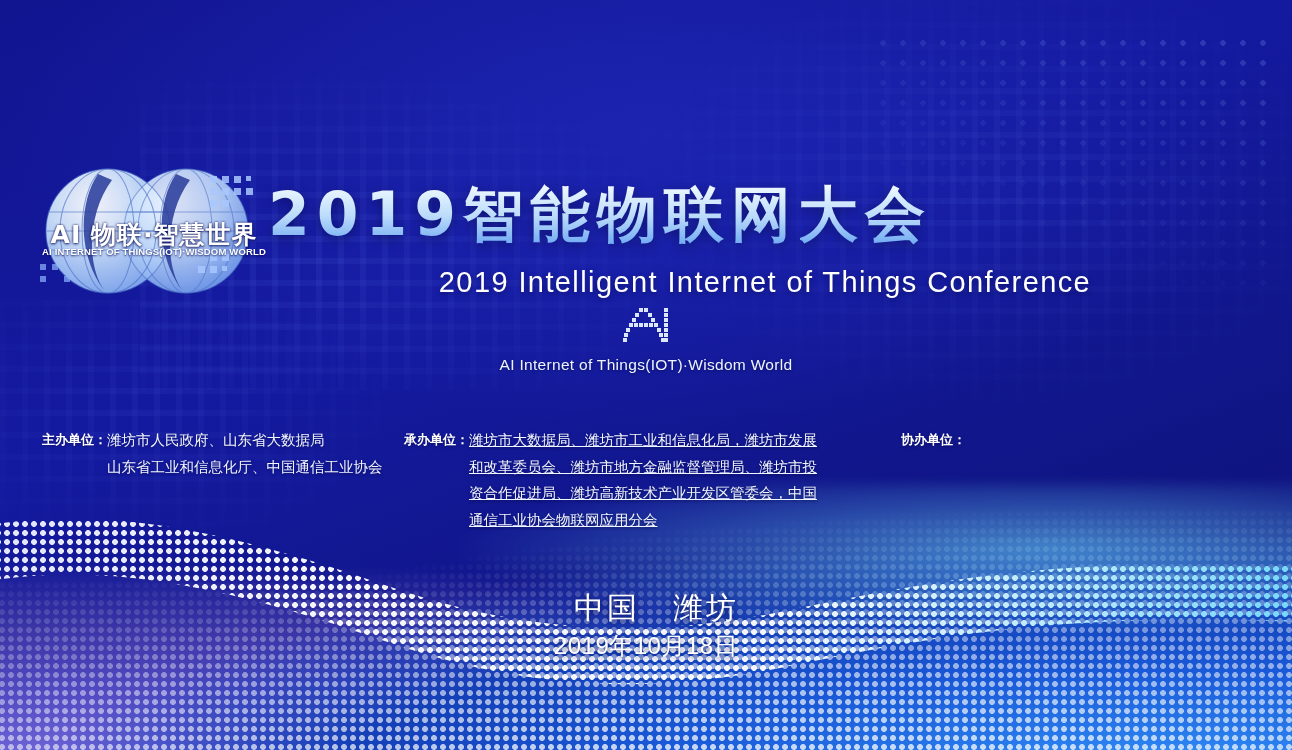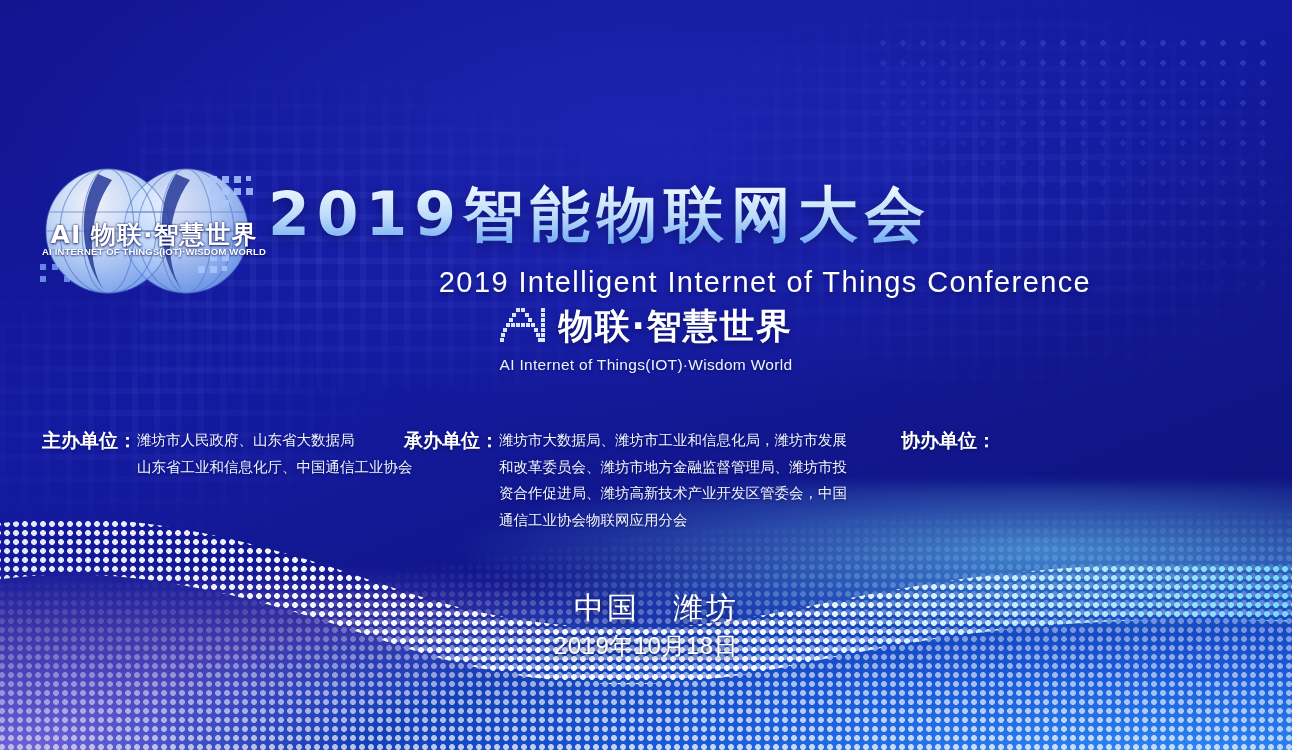--- a/index.html
+++ b/index.html
@@ -142,33 +142,33 @@
   }
   #lockEn{
     margin-top:6px;font-size:15.5px;font-weight:400;color:#eef4ff;letter-spacing:.3px;
     white-space:nowrap;text-shadow:0 1px 3px rgba(6,10,70,.6);
   }
 
   
   .org{position:absolute;display:flex;align-items:flex-start;}
   .orglabel{
     font-family:"DejaVu Sans","Liberation Sans",sans-serif;
-    font-size:19px;font-weight:700;color:#ffffff;white-space:nowrap;
+    font-size:13px;font-weight:700;color:#ffffff;white-space:nowrap;
     line-height:26.5px;flex:0 0 auto;
     text-shadow:0 1px 3px rgba(6,10,70,.6);
   }
   .orgbody{
     font-family:"DejaVu Sans","Liberation Sans",sans-serif;
     font-size:14.5px;font-weight:400;color:#f2f6ff;line-height:26.5px;
     text-shadow:0 1px 3px rgba(6,10,70,.6);
   }
   .orgbody div{white-space:nowrap;}
   #org1{left:42px;top:427px;}
   #org2{left:404px;top:427px;}
-  #org2 .orgbody div{white-space:normal;width:360px;}
+  #org2 .orgbody div{white-space:normal;width:360px;text-decoration:underline;}
   #org3{left:901px;top:427px;}
 
   
   #footer{position:absolute;left:0;right:0;top:588px;text-align:center;}
   #city{
     font-family:"DejaVu Sans","Liberation Sans",sans-serif;
     font-size:30px;font-weight:400;color:#ffffff;letter-spacing:3px;line-height:40px;
     text-shadow:0 2px 6px rgba(6,10,70,.7);
     padding-left:21px;
   }
@@ -298,21 +298,20 @@
             <rect x="38" y="32" width="4" height="4"></rect>
           <rect x="41" y="2" width="4" height="4"></rect>
             <rect x="41" y="7" width="4" height="4"></rect>
           <rect x="41" y="12" width="4" height="4"></rect>
             <rect x="41" y="17" width="4" height="4"></rect>
           <rect x="41" y="22" width="4" height="4"></rect>
             <rect x="41" y="27" width="4" height="4"></rect>
           <rect x="41" y="32" width="4" height="4"></rect>
         </g>
       </svg>
-      <div id="lockCn">物联·智慧世界</div>
     </div>
     <div id="lockEn">AI Internet of Things(IOT)·Wisdom World</div>
   </div>
 
   <div class="org" id="org1">
     <div class="orglabel">主办单位：</div>
     <div class="orgbody">
       <div>潍坊市人民政府、山东省大数据局</div>
       <div>山东省工业和信息化厅、中国通信工业协会</div>
     </div>

